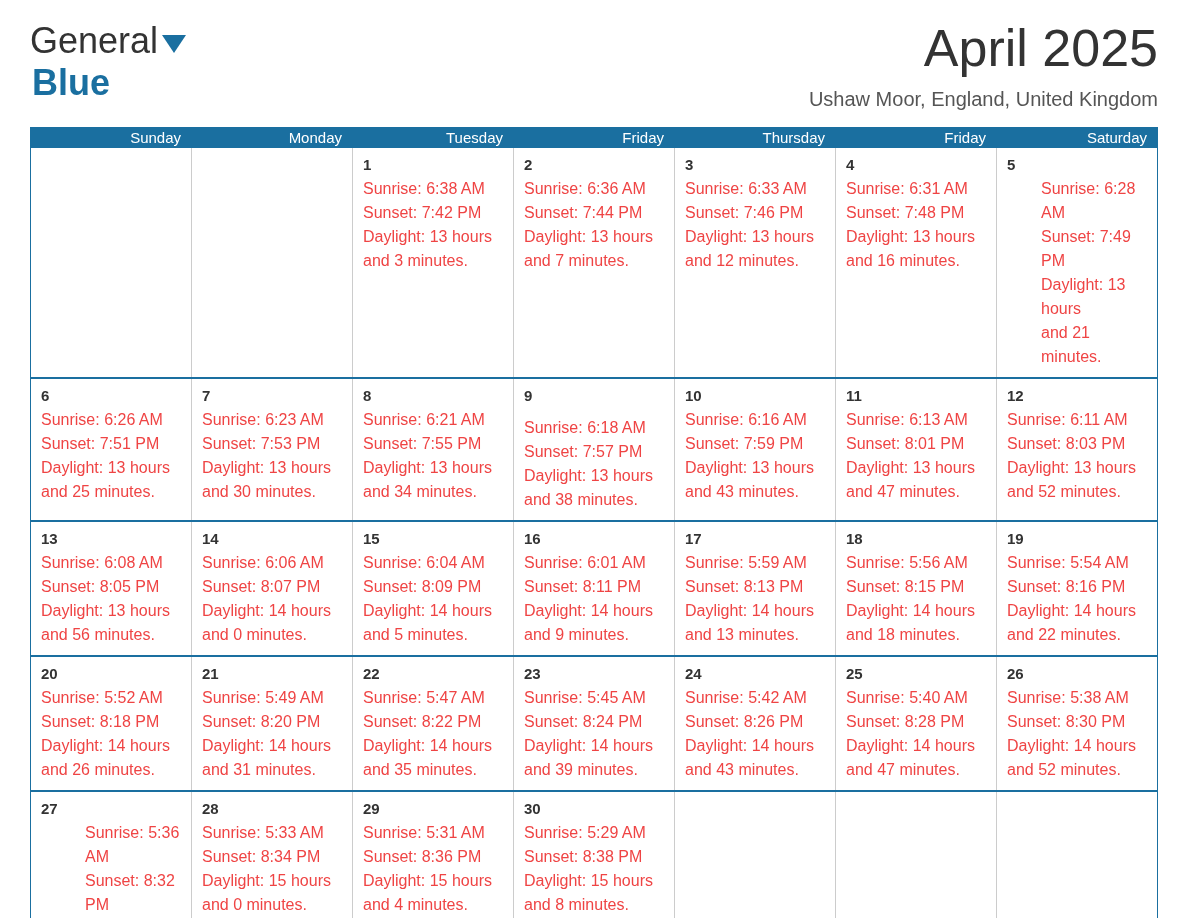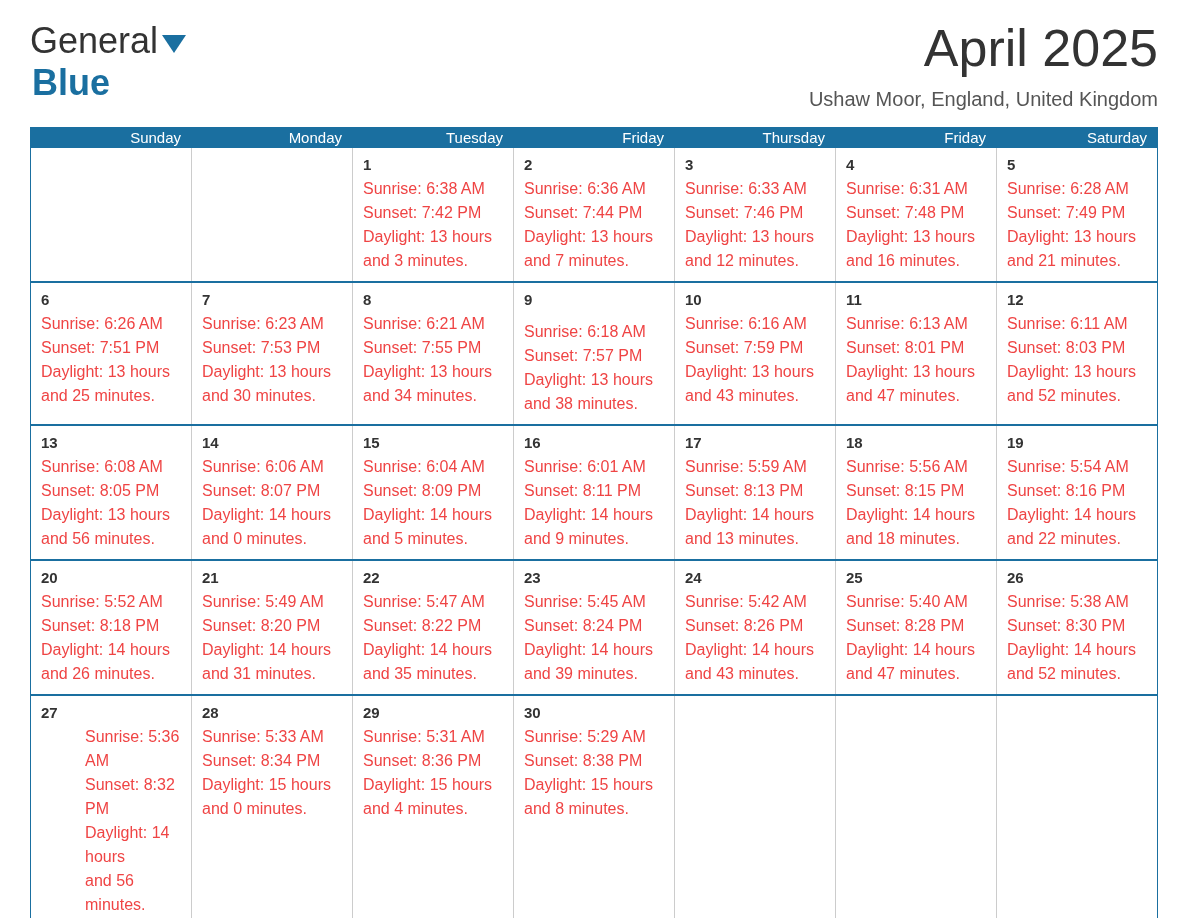--- a/index.html
+++ b/index.html
@@ -163,21 +163,21 @@
         </td>
         <td>
           <span class="day-num">4</span>
           <div class="day-info" style="white-space: pre-line;">Sunrise: 6:31 AM
 Sunset: 7:48 PM
 Daylight: 13 hours
 and 16 minutes.</div>
         </td>
         <td>
           <span class="day-num">5</span>
-          <div class="day-info" style="white-space: pre-line;">Sunrise: 6:28 AM
+          <div class="day-info" style="white-space: pre-line; margin-left: 34px;">Sunrise: 6:28 AM
 Sunset: 7:49 PM
 Daylight: 13 hours
 and 21 minutes.</div>
         </td>
       </tr>
       <tr>
         <td>
           <span class="day-num">6</span>
           <div class="day-info" style="white-space: pre-line;">Sunrise: 6:26 AM
 Sunset: 7:51 PM

